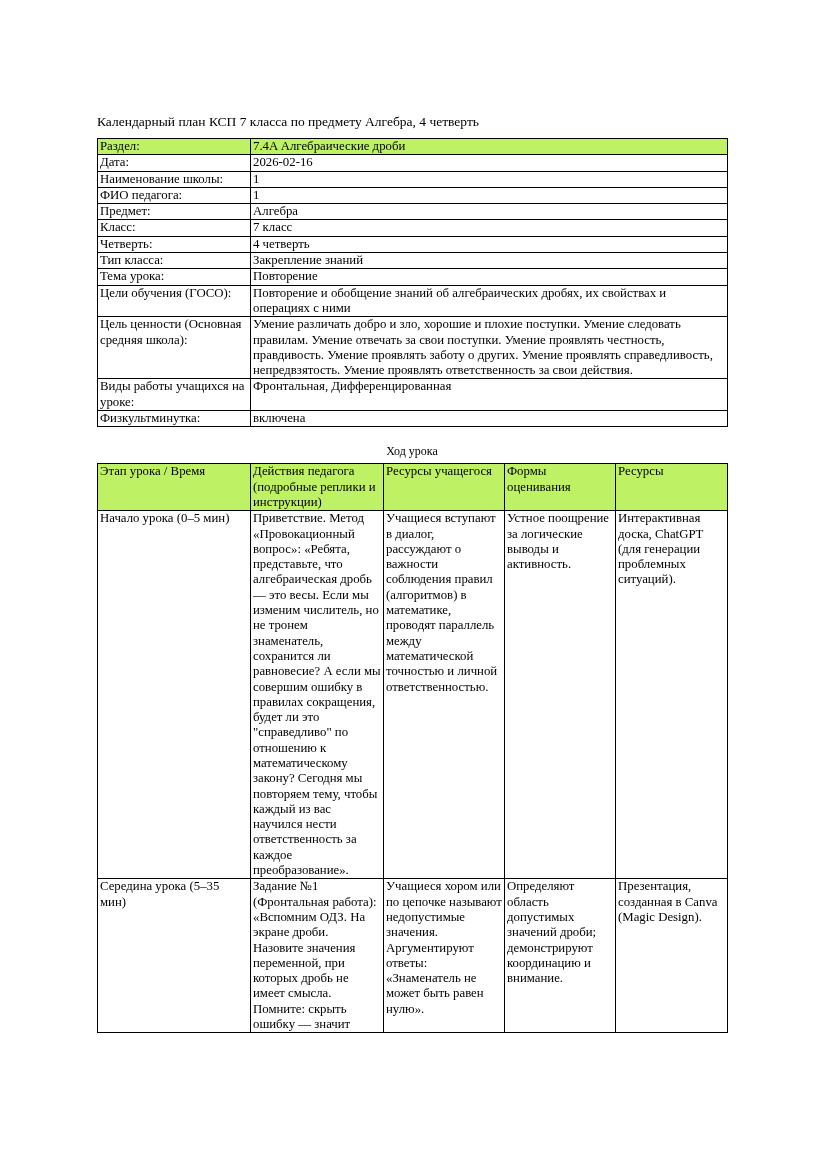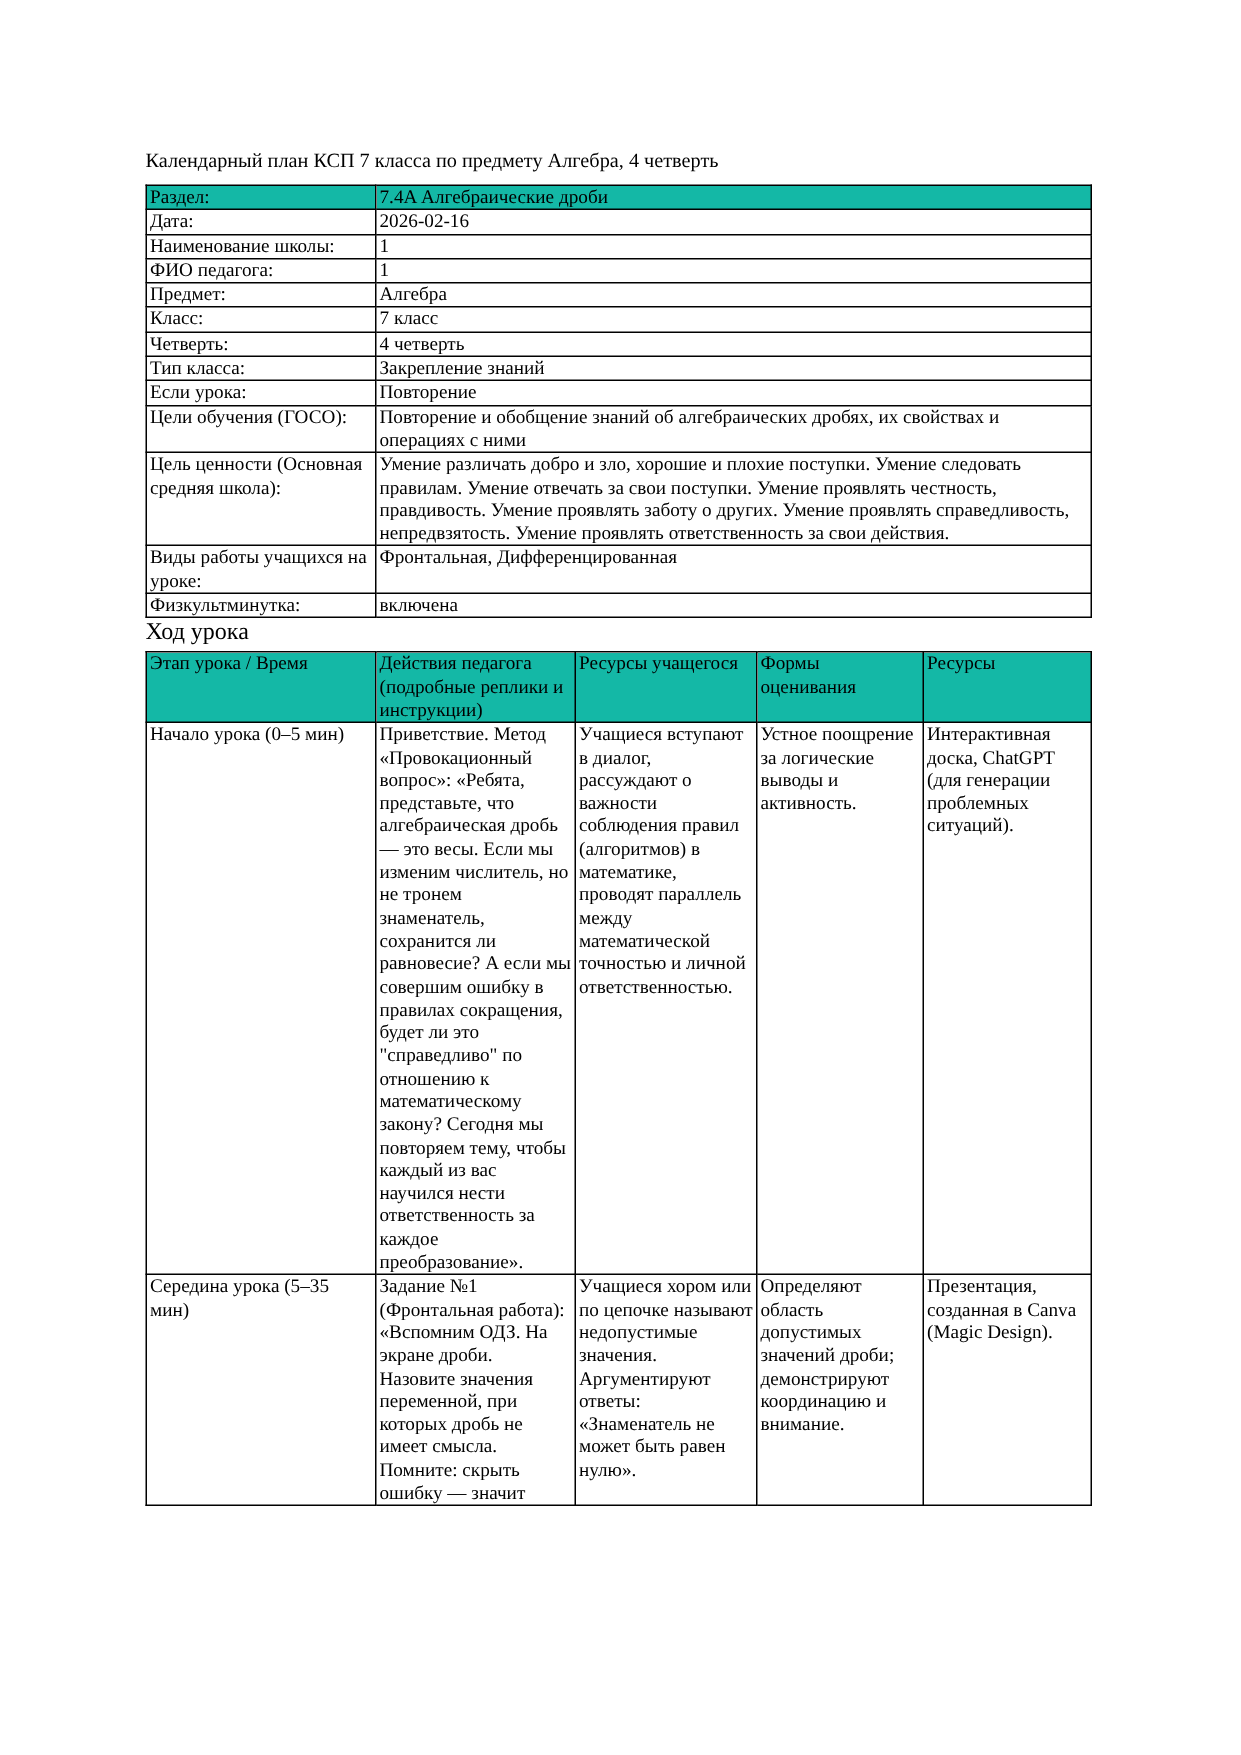--- a/index.html
+++ b/index.html
@@ -17,47 +17,48 @@
   }
   .page {
     box-sizing: border-box;
     width: 827px;
     height: 1170px;
     padding: 99px 100px 0 97px;
   }
   .doc-title {
     font-size: 13.5px;
     line-height: 16px;
-    margin: 0 0 8px 0;
+    margin: 15px 0 8px 0;
     font-weight: normal;
   }
   table {
     border-collapse: collapse;
     table-layout: fixed;
     width: 630px;
     font-size: 12.8px;
   }
   td, th {
     border: 1px solid #000000;
     padding: 0 2px;
     vertical-align: top;
     text-align: left;
     font-weight: normal;
     line-height: 15.3px;
     overflow: hidden;
     word-wrap: break-word;
   }
   tr.head-row td, thead th {
-    background: #14b8a6;
+    background: #bef264;
   }
   .section-heading {
-    font-size: 16px;
+    font-size: 12px;
     line-height: 16px;
-    margin: 2px 0 4px 0;
+    margin: 16px 0 4px 0;
     font-weight: normal;
+    text-align: center;
   }
   .info-col-label { width: 153px; }
   .info-col-value { width: 477px; }
   .l-col-0 { width: 153px; }
   .l-col-1 { width: 133px; }
   .l-col-2 { width: 121px; }
   .l-col-3 { width: 111px; }
   .l-col-4 { width: 112px; }
 </style>
 </head>
@@ -99,21 +100,21 @@
       </tr>
       <tr>
         <td>Четверть:</td>
         <td>4 четверть</td>
       </tr>
       <tr>
         <td>Тип класса:</td>
         <td>Закрепление знаний</td>
       </tr>
       <tr>
-        <td>Если урока:</td>
+        <td>Тема урока:</td>
         <td>Повторение</td>
       </tr>
       <tr>
         <td>Цели обучения (ГОСО):</td>
         <td>Повторение и обобщение знаний об алгебраических дробях, их свойствах и операциях с ними</td>
       </tr>
       <tr>
         <td>Цель ценности (Основная средняя школа):</td>
         <td>Умение различать добро и зло, хорошие и плохие поступки. Умение следовать правилам. Умение отвечать за свои поступки. Умение проявлять честность, правдивость. Умение проявлять заботу о других. Умение проявлять справедливость, непредвзятость. Умение проявлять ответственность за свои действия.</td>
       </tr>

